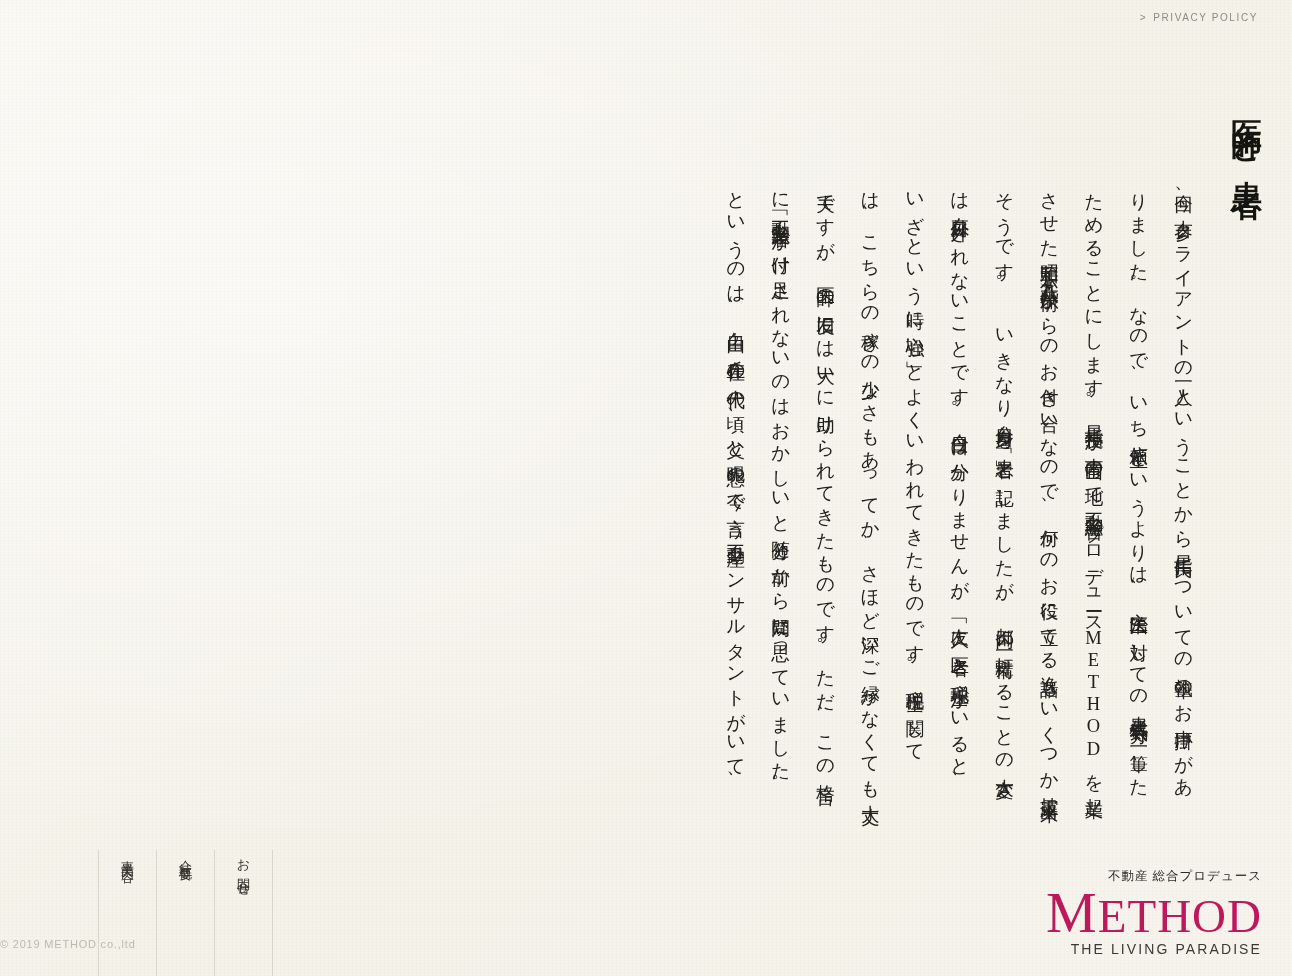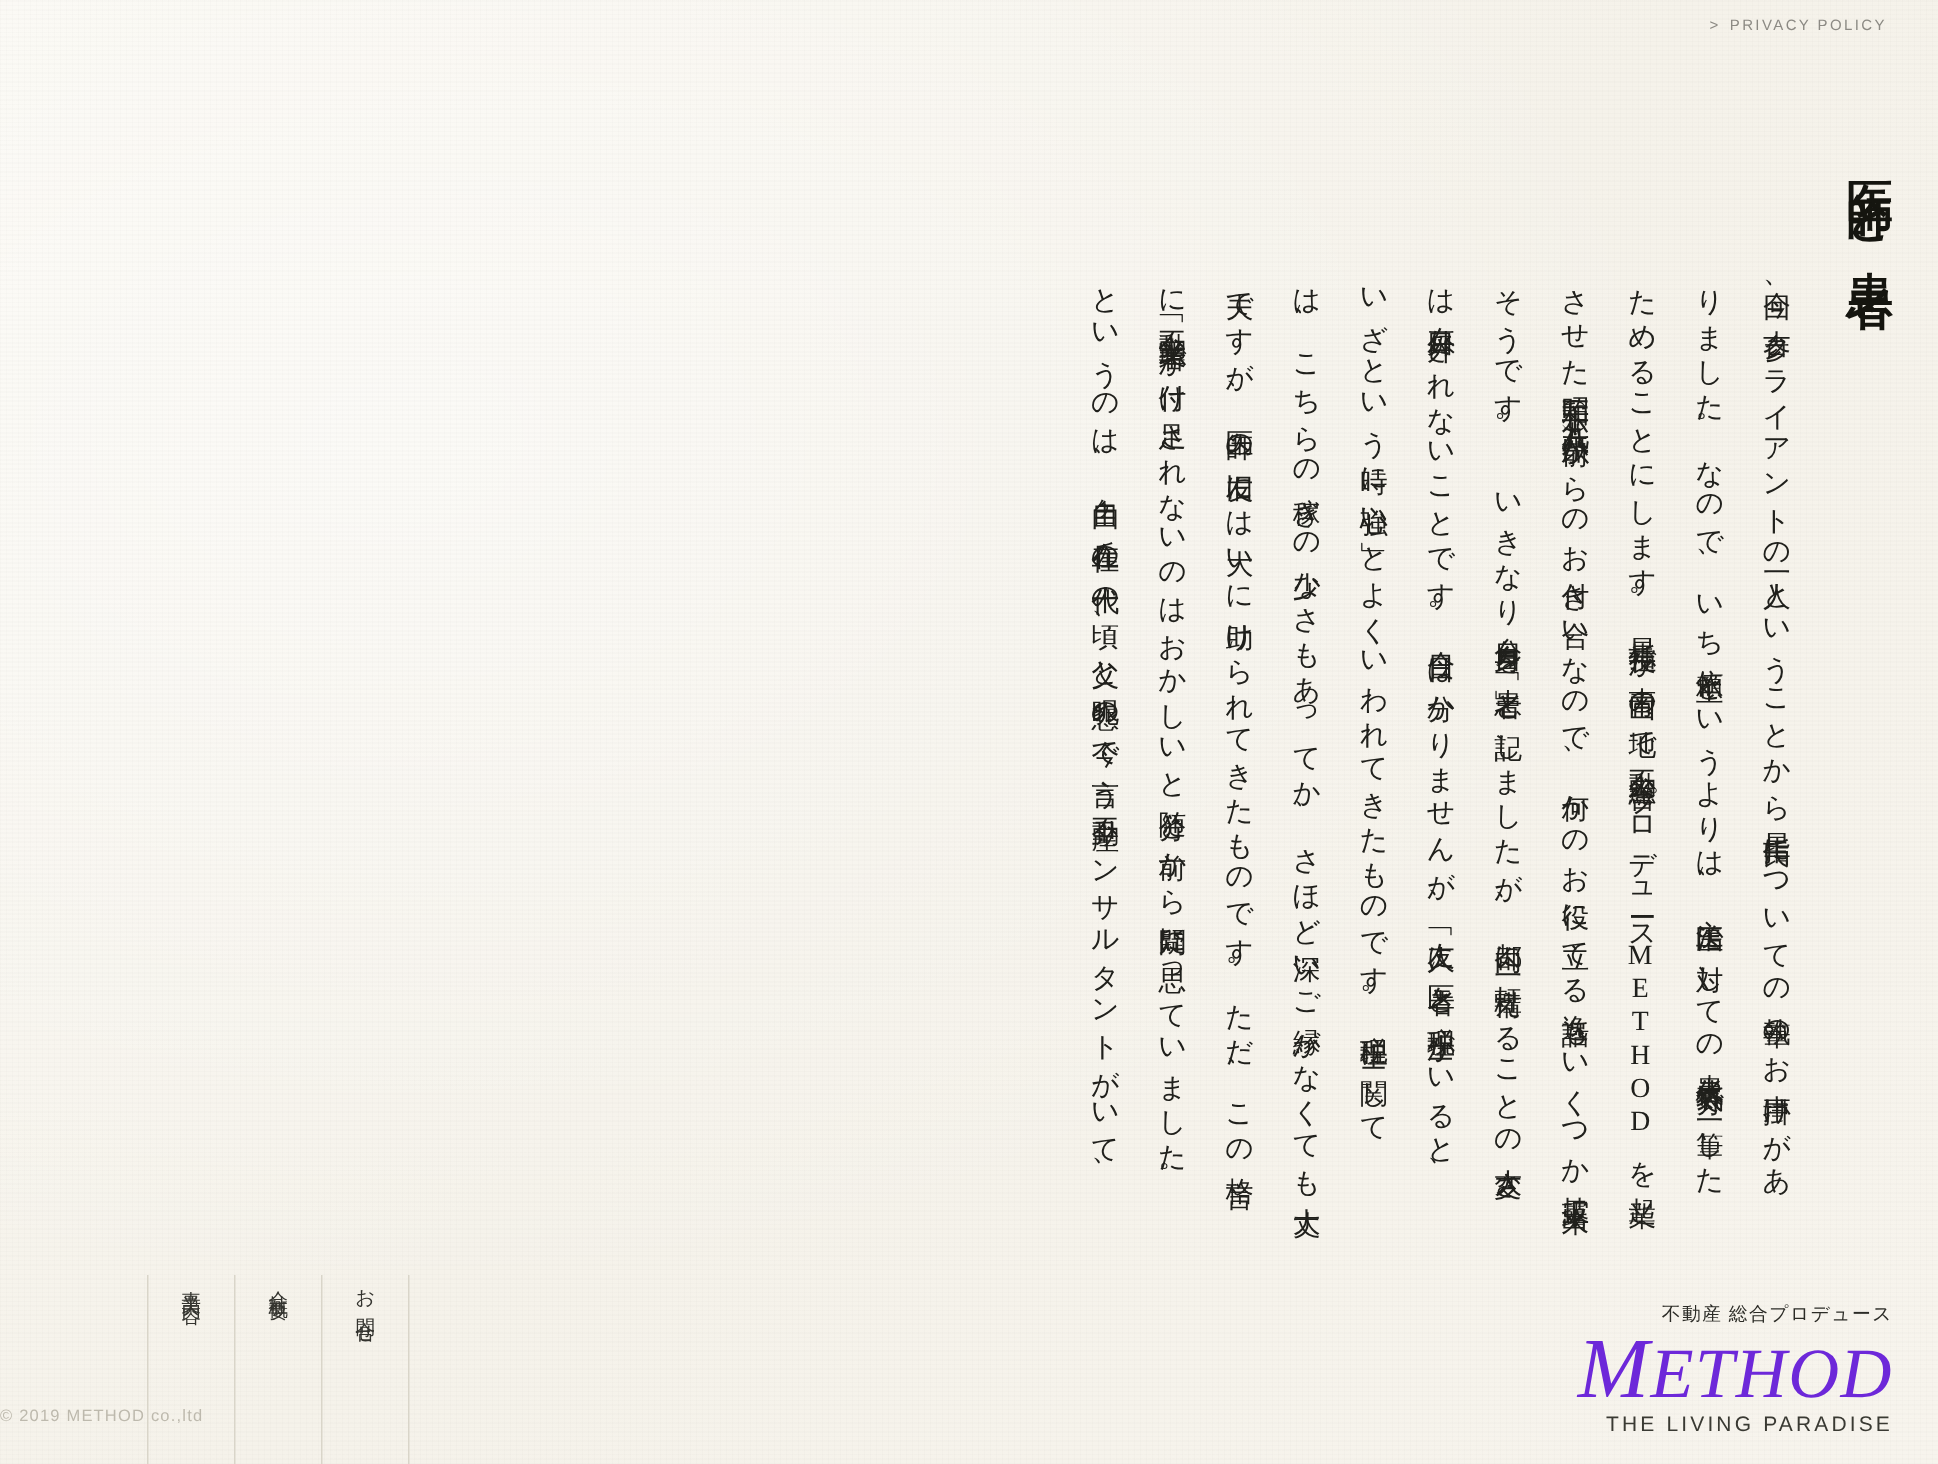--- a/index.html
+++ b/index.html
@@ -142,24 +142,23 @@
     font-family: "Liberation Serif", serif;
     font-size: 12.5px;
     letter-spacing: 1px;
     color: #2b2b26;
     margin-bottom: 4px;
   }
   .brand-name {
     font-family: "Liberation Serif", serif;
     font-size: 47px;
     letter-spacing: 1px;
-    color: #6d28d9;
+    color: #be185d;
     line-height: 0.92;
     display: block;
-    font-style: italic;
   }
   .brand-name .cap {
     font-size: 57px;
   }
   .brand-tagline-bottom {
     font-family: "Liberation Sans", sans-serif;
     font-size: 14px;
     letter-spacing: 2.1px;
     color: #3a3a33;
     margin-top: 3px;

